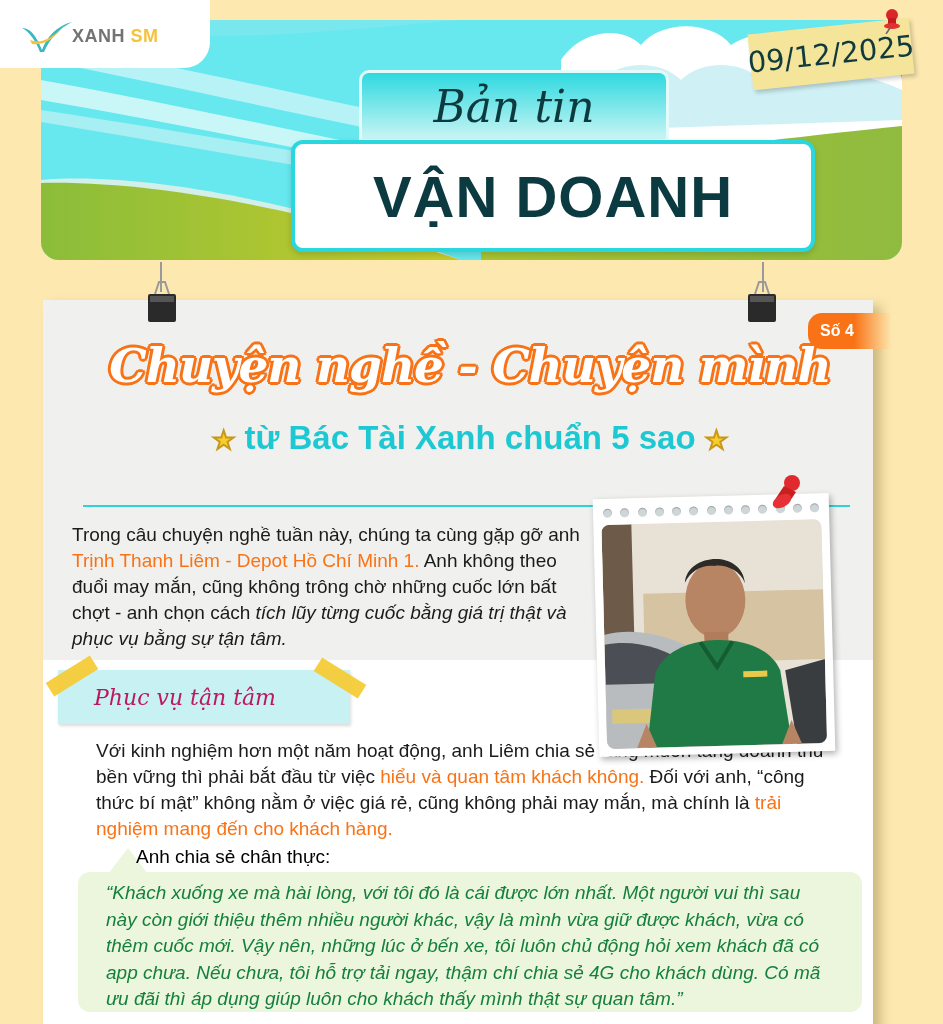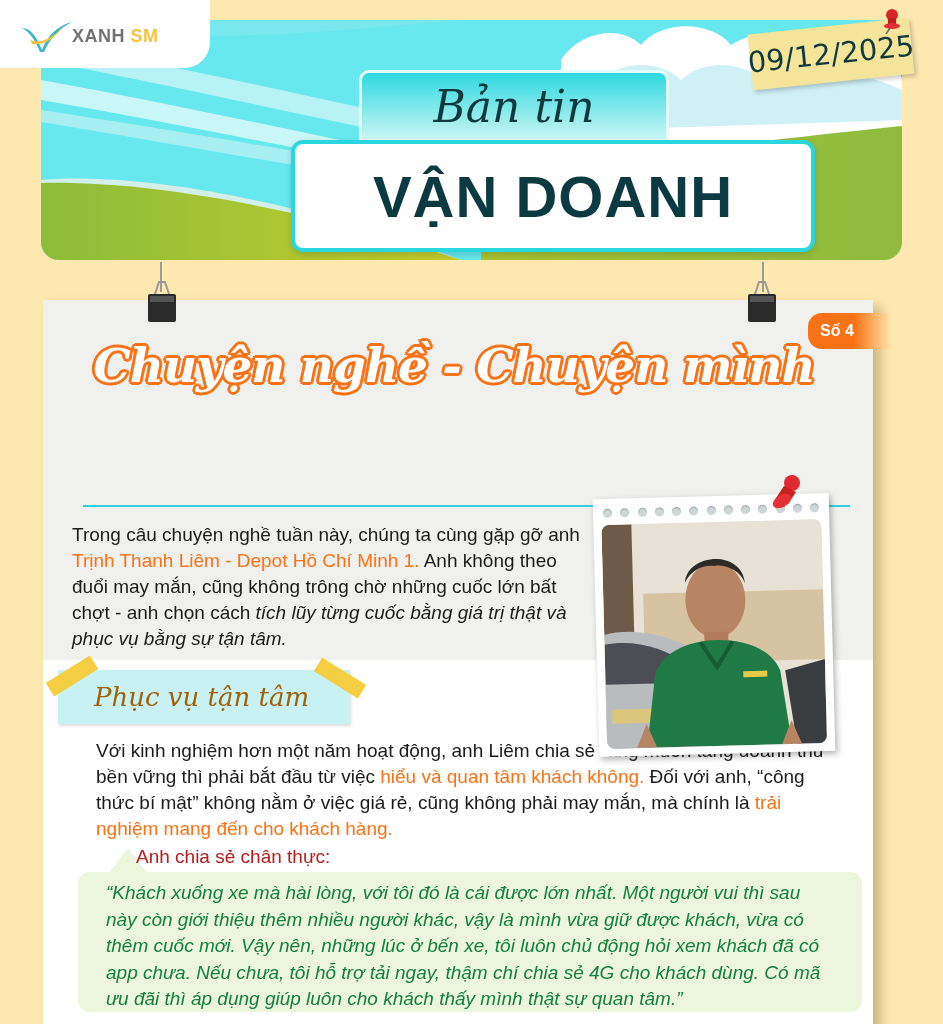--- a/index.html
+++ b/index.html
@@ -30,45 +30,45 @@
   
   .wire { position: absolute; width: 2px; background: #9a9a9a; z-index: 2; }
   .clip { position: absolute; width: 34px; z-index: 7; }
 
   
   .paper { position: absolute; left: 43px; top: 300px; width: 830px; height: 760px; background: #f0f0ef; box-shadow: 8px 6px 10px rgba(120,100,40,.35); z-index: 2; }
   .paper-lower { position: absolute; left: 43px; top: 660px; width: 830px; height: 400px; background: #ffffff; z-index: 2; }
   .issue-badge { position: absolute; left: 808px; top: 305px; width: 84px; height: 36px; border-radius: 14px 0 0 14px; background: linear-gradient(90deg, #f97316 0%, #f97316 55%, #fde8b0 100%); z-index: 4; display:flex; align-items:center; padding-left: 12px; margin-top: 8px; }
   .issue-badge span { color: #ffffff; font-weight: bold; font-size: 16px; }
 
-  .section-title { position: absolute; left: 54px; top: 338px; width: 800px; text-align: center; z-index: 4; }
+  .section-title { position: absolute; left: 70px; top: 338px; width: 800px; text-align: center; z-index: 4; }
   .section-title span { font-family: "DejaVu Serif", serif; font-style: italic; font-weight: bold; font-size: 47px; color: #ffffff; -webkit-text-stroke: 3px #f97316; paint-order: stroke fill; text-shadow: 0 0 0 #f97316, 2px 2px 0 #f97316, -2px -2px 0 #f97316, 2px -2px 0 #f97316, -2px 2px 0 #f97316, 3px 0 0 #f97316, -3px 0 0 #f97316, 0 3px 0 #f97316, 0 -3px 0 #f97316; letter-spacing: -1px; }
 
   .subtitle { position: absolute; left: 60px; top: 418px; width: 820px; text-align: center; z-index: 4; color: #1ec8d3; font-weight: bold; font-size: 33px; line-height: 40px; }
   .subtitle .star { color: #f7cf2a; font-size: 26px; -webkit-text-stroke: 1px #c9971a; }
 
   .divider { position: absolute; left: 83px; top: 505px; width: 767px; height: 2px; background: #2fd2da; z-index: 3; }
 
   .intro { position: absolute; left: 72px; top: 522px; width: 525px; font-size: 19px; line-height: 26px; color: #1b1b1b; z-index: 4; font-family: "Liberation Sans", sans-serif; }
   .orange { color: #f97316; }
   .intro i { font-style: italic; }
 
   
   .photo { position: absolute; left: 596px; top: 496px; width: 236px; height: 258px; background: #ffffff; transform: rotate(-1.5deg); box-shadow: 2px 3px 6px rgba(0,0,0,.3); z-index: 5; }
   .photo .holes { position: absolute; left: 10px; top: 10px; right: 10px; display: flex; justify-content: space-between; }
   .photo .hole { width: 9px; height: 9px; border-radius: 50%; background: #cfd6d8; box-shadow: inset 0 1px 1px rgba(0,0,0,.25); }
   .photo .img { position: absolute; left: 8px; top: 26px; width: 220px; height: 224px; border-radius: 8px; overflow: hidden; background: linear-gradient(180deg,#e9e5dc 0%,#d9cdb8 45%,#c8b697 60%,#9aa1a6 100%); }
 
   
   .tag { position: absolute; left: 58px; top: 670px; width: 292px; height: 54px; background: #c8f1f3; box-shadow: 1px 2px 3px rgba(0,0,0,.15); z-index: 4; display:flex; align-items:center; padding-left: 36px; }
-  .tag span { font-family: "DejaVu Serif", serif; font-style: italic; font-size: 26px; color: #a16207; }
+  .tag span { font-family: "DejaVu Serif", serif; font-style: italic; font-size: 22px; color: #be185d; }
   .tape { position: absolute; width: 52px; height: 16px; background: #f6cb38; opacity: .95; z-index: 5; }
 
   .body-p { position: absolute; left: 96px; top: 738px; width: 750px; font-size: 19px; line-height: 26px; color: #1b1b1b; z-index: 4; }
-  .lead-in { position: absolute; left: 136px; top: 846px; font-size: 19px; color: #b91c1c; z-index: 4; }
+  .lead-in { position: absolute; left: 136px; top: 846px; font-size: 19px; color: #000000; z-index: 4; }
   .bubble-tip { position: absolute; left: 108px; top: 848px; width: 0; height: 0; border-left: 20px solid transparent; border-right: 20px solid transparent; border-bottom: 26px solid #ecf6dc; z-index: 3; }
   .quote { position: absolute; left: 78px; top: 872px; width: 784px; height: 140px; background: #ecf6dc; border-radius: 12px; padding: 8px 28px; font-style: italic; font-size: 19px; line-height: 26.5px; color: #15803d; z-index: 4; }
 </style>
 </head>
 <body>
 
 <div class="logo-tab"></div>
 <div class="logo">
   <svg viewBox="0 0 54 36">
     <path d="M2 10 C12 10 18 22 22 32 C26 20 36 8 52 4 C40 10 30 20 24 34 L20 34 C16 24 10 14 2 10Z" fill="#3bb7c4"></path>
@@ -135,20 +135,25 @@
 <div class="paper"></div>
 <div class="paper-lower"></div>
 
 <div class="issue-badge">
     <span>Số 4</span>
   </div>
 
 <div class="section-title"><span>Chuyện nghề - Chuyện mình</span></div>
 
 <div class="subtitle">
+  <div>
+    <span class="star">★</span>
+    <span>từ Bác Tài Xanh chuẩn 5 sao</span>
+    <span class="star">★</span>
+  </div>
 </div>
 
 <div class="divider"></div>
 
 <p class="intro"><span>Trong câu chuyện nghề tuần này, chúng ta cùng gặp gỡ anh </span><span class="orange">Trịnh Thanh Liêm - Depot Hồ Chí Minh 1.</span><span> Anh không theo đuổi may mắn, cũng không trông chờ những cuốc lớn bất chợt - anh chọn cách </span><i>tích lũy từng cuốc bằng giá trị thật và phục vụ bằng sự tận tâm.</i></p>
 
 <div class="photo">
   <div class="holes">
     <div class="hole"></div>
       <div class="hole"></div>

